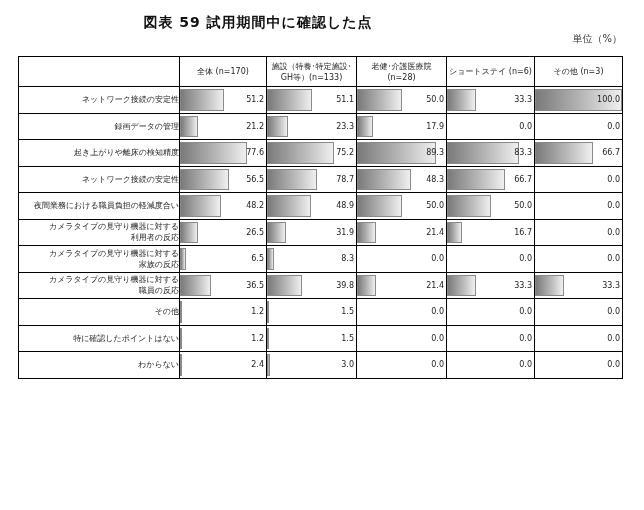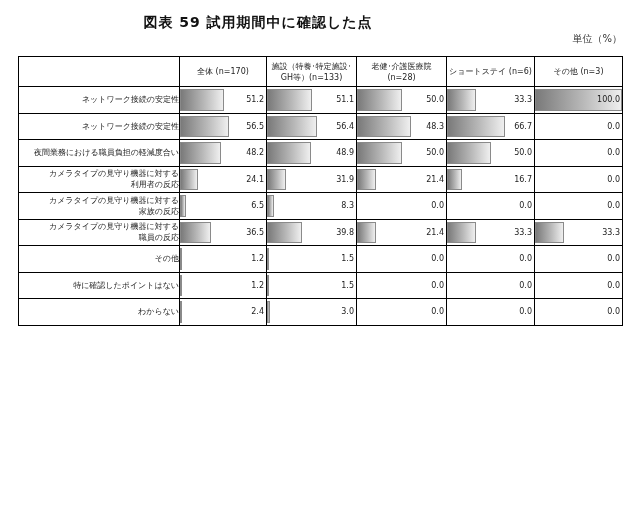--- a/index.html
+++ b/index.html
@@ -66,28 +66,72 @@
         <td class="cell">
           <div class="bar" style="width: 33.3%;"></div>
           <span class="val">33.3</span>
         </td>
         <td class="cell">
           <div class="bar" style="width: 100%;"></div>
           <span class="val">100.0</span>
         </td>
       </tr>
       <tr>
+        <td class="label">録画データの管理</td>
+        <td class="cell">
+          <div class="bar" style="width: 21.2%;"></div>
+          <span class="val">21.2</span>
+        </td>
+        <td class="cell">
+          <div class="bar" style="width: 23.3%;"></div>
+          <span class="val">23.3</span>
+        </td>
+        <td class="cell">
+          <div class="bar" style="width: 17.9%;"></div>
+          <span class="val">17.9</span>
+        </td>
+        <td class="cell">
+          <span class="val">0.0</span>
+        </td>
+        <td class="cell">
+          <span class="val">0.0</span>
+        </td>
+      </tr>
+      <tr>
+        <td class="label">起き上がりや離床の検知精度</td>
+        <td class="cell">
+          <div class="bar" style="width: 77.6%;"></div>
+          <span class="val">77.6</span>
+        </td>
+        <td class="cell">
+          <div class="bar" style="width: 75.2%;"></div>
+          <span class="val">75.2</span>
+        </td>
+        <td class="cell">
+          <div class="bar" style="width: 89.3%;"></div>
+          <span class="val">89.3</span>
+        </td>
+        <td class="cell">
+          <div class="bar" style="width: 83.3%;"></div>
+          <span class="val">83.3</span>
+        </td>
+        <td class="cell">
+          <div class="bar" style="width: 66.7%;"></div>
+          <span class="val">66.7</span>
+        </td>
+      </tr>
+      <tr>
         <td class="label">ネットワーク接続の安定性</td>
         <td class="cell">
           <div class="bar" style="width: 56.5%;"></div>
           <span class="val">56.5</span>
         </td>
         <td class="cell">
           <div class="bar" style="width: 56.4%;"></div>
-          <span class="val">56.4</span>
+          <span class="val">78.7</span>
         </td>
         <td class="cell">
           <div class="bar" style="width: 60.7%;"></div>
           <span class="val">48.3</span>
         </td>
         <td class="cell">
           <div class="bar" style="width: 66.7%;"></div>
           <span class="val">66.7</span>
         </td>
         <td class="cell">
@@ -113,21 +157,21 @@
           <span class="val">50.0</span>
         </td>
         <td class="cell">
           <span class="val">0.0</span>
         </td>
       </tr>
       <tr>
         <td class="label">カメラタイプの見守り機器に対する<br>利用者の反応</td>
         <td class="cell">
           <div class="bar" style="width: 20.6%;"></div>
-          <span class="val">24.1</span>
+          <span class="val">26.5</span>
         </td>
         <td class="cell">
           <div class="bar" style="width: 21.1%;"></div>
           <span class="val">31.9</span>
         </td>
         <td class="cell">
           <div class="bar" style="width: 21.4%;"></div>
           <span class="val">21.4</span>
         </td>
         <td class="cell">

